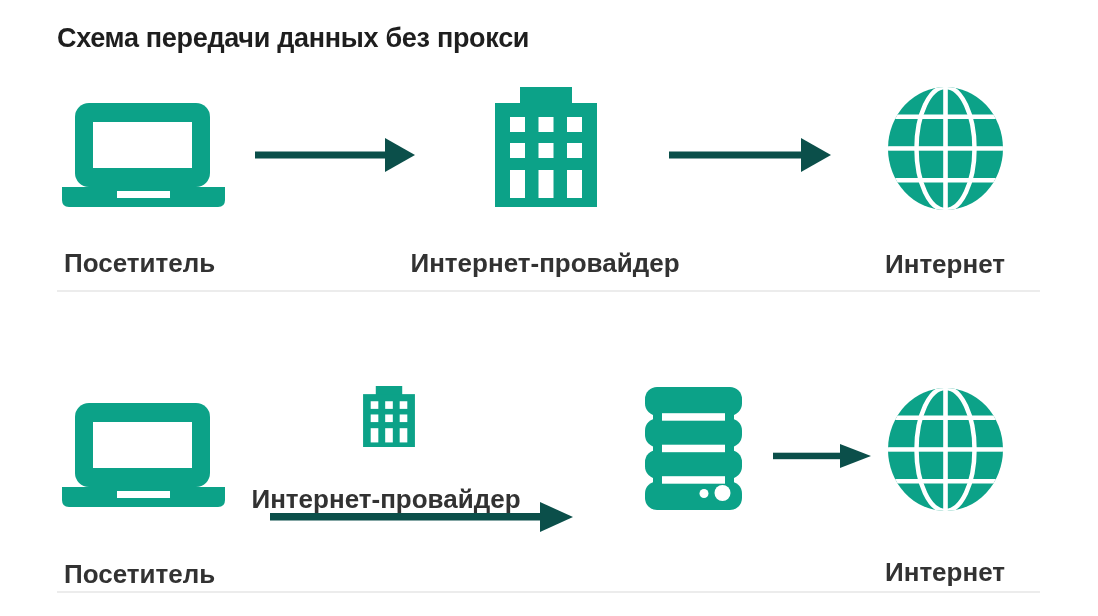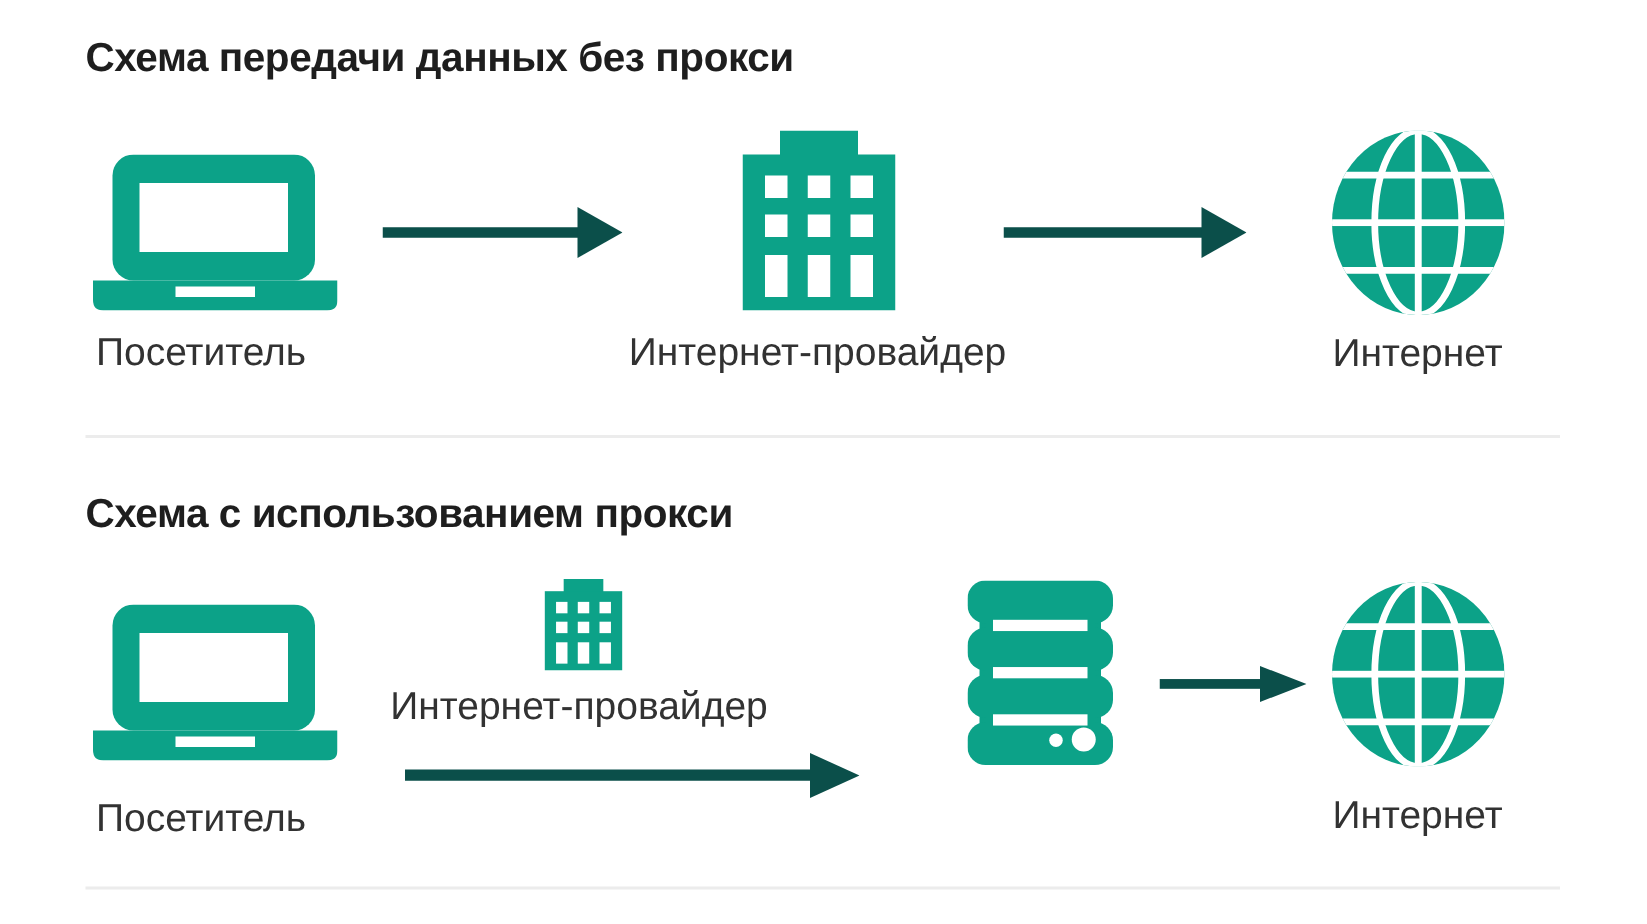--- a/index.html
+++ b/index.html
@@ -17,24 +17,25 @@
     font-size: 27px;
     font-weight: 700;
     color: #1e1e1e;
     letter-spacing: -0.3px;
     white-space: nowrap;
     line-height: 1.2;
   }
   .lbl {
     position: absolute;
     font-size: 26px;
-    font-weight: 400;
+    font-weight: 700;
     color: #323232;
     white-space: nowrap;
     line-height: 1.2;
+    margin-top: 29px;
   }
   .lbl.center { transform: translateX(-50%); }
   .abs { position: absolute; }
   .divider {
     position: absolute;
     height: 2px;
     background: #ececec;
   }
 </style>
 </head>
@@ -89,21 +90,20 @@
       <rect x="0" y="59.2" width="115" height="4.5" fill="#ffffff"></rect>
       <rect x="0" y="91" width="115" height="4.5" fill="#ffffff"></rect>
       <rect x="55.2" y="0" width="4.6" height="123" fill="#ffffff"></rect>
       <ellipse cx="57.5" cy="61.5" rx="29" ry="61.5" fill="none" stroke="#ffffff" stroke-width="4.5"></ellipse>
     </g>
   </svg>
   <div class="lbl center" style="left:945px; top:220px;">Интернет</div>
 
   <div class="divider" style="left:57px; top:290px; width:983px;"></div>
 
-  <div class="ttl" style="left:57px; top:326px;">Схема с использованием прокси</div>
 
   <svg class="abs" style="left:62px; top:403px;" width="163" height="104" viewBox="0 0 163 104">
     <rect x="13" y="0" width="135" height="84" rx="14" fill="#0ca288"></rect>
     <rect x="31" y="19" width="99" height="46" fill="#ffffff"></rect>
     <path d="M0,84 H163 V97 Q163,104 156,104 H7 Q0,104 0,97 Z" fill="#0ca288"></path>
     <rect x="55" y="88" width="53" height="7" fill="#ffffff"></rect>
   </svg>
   <div class="lbl" style="left:64px; top:530px;">Посетитель</div>
 
   <svg class="abs" style="left:363px; top:386px;" width="52" height="61" viewBox="0 0 102 120">

